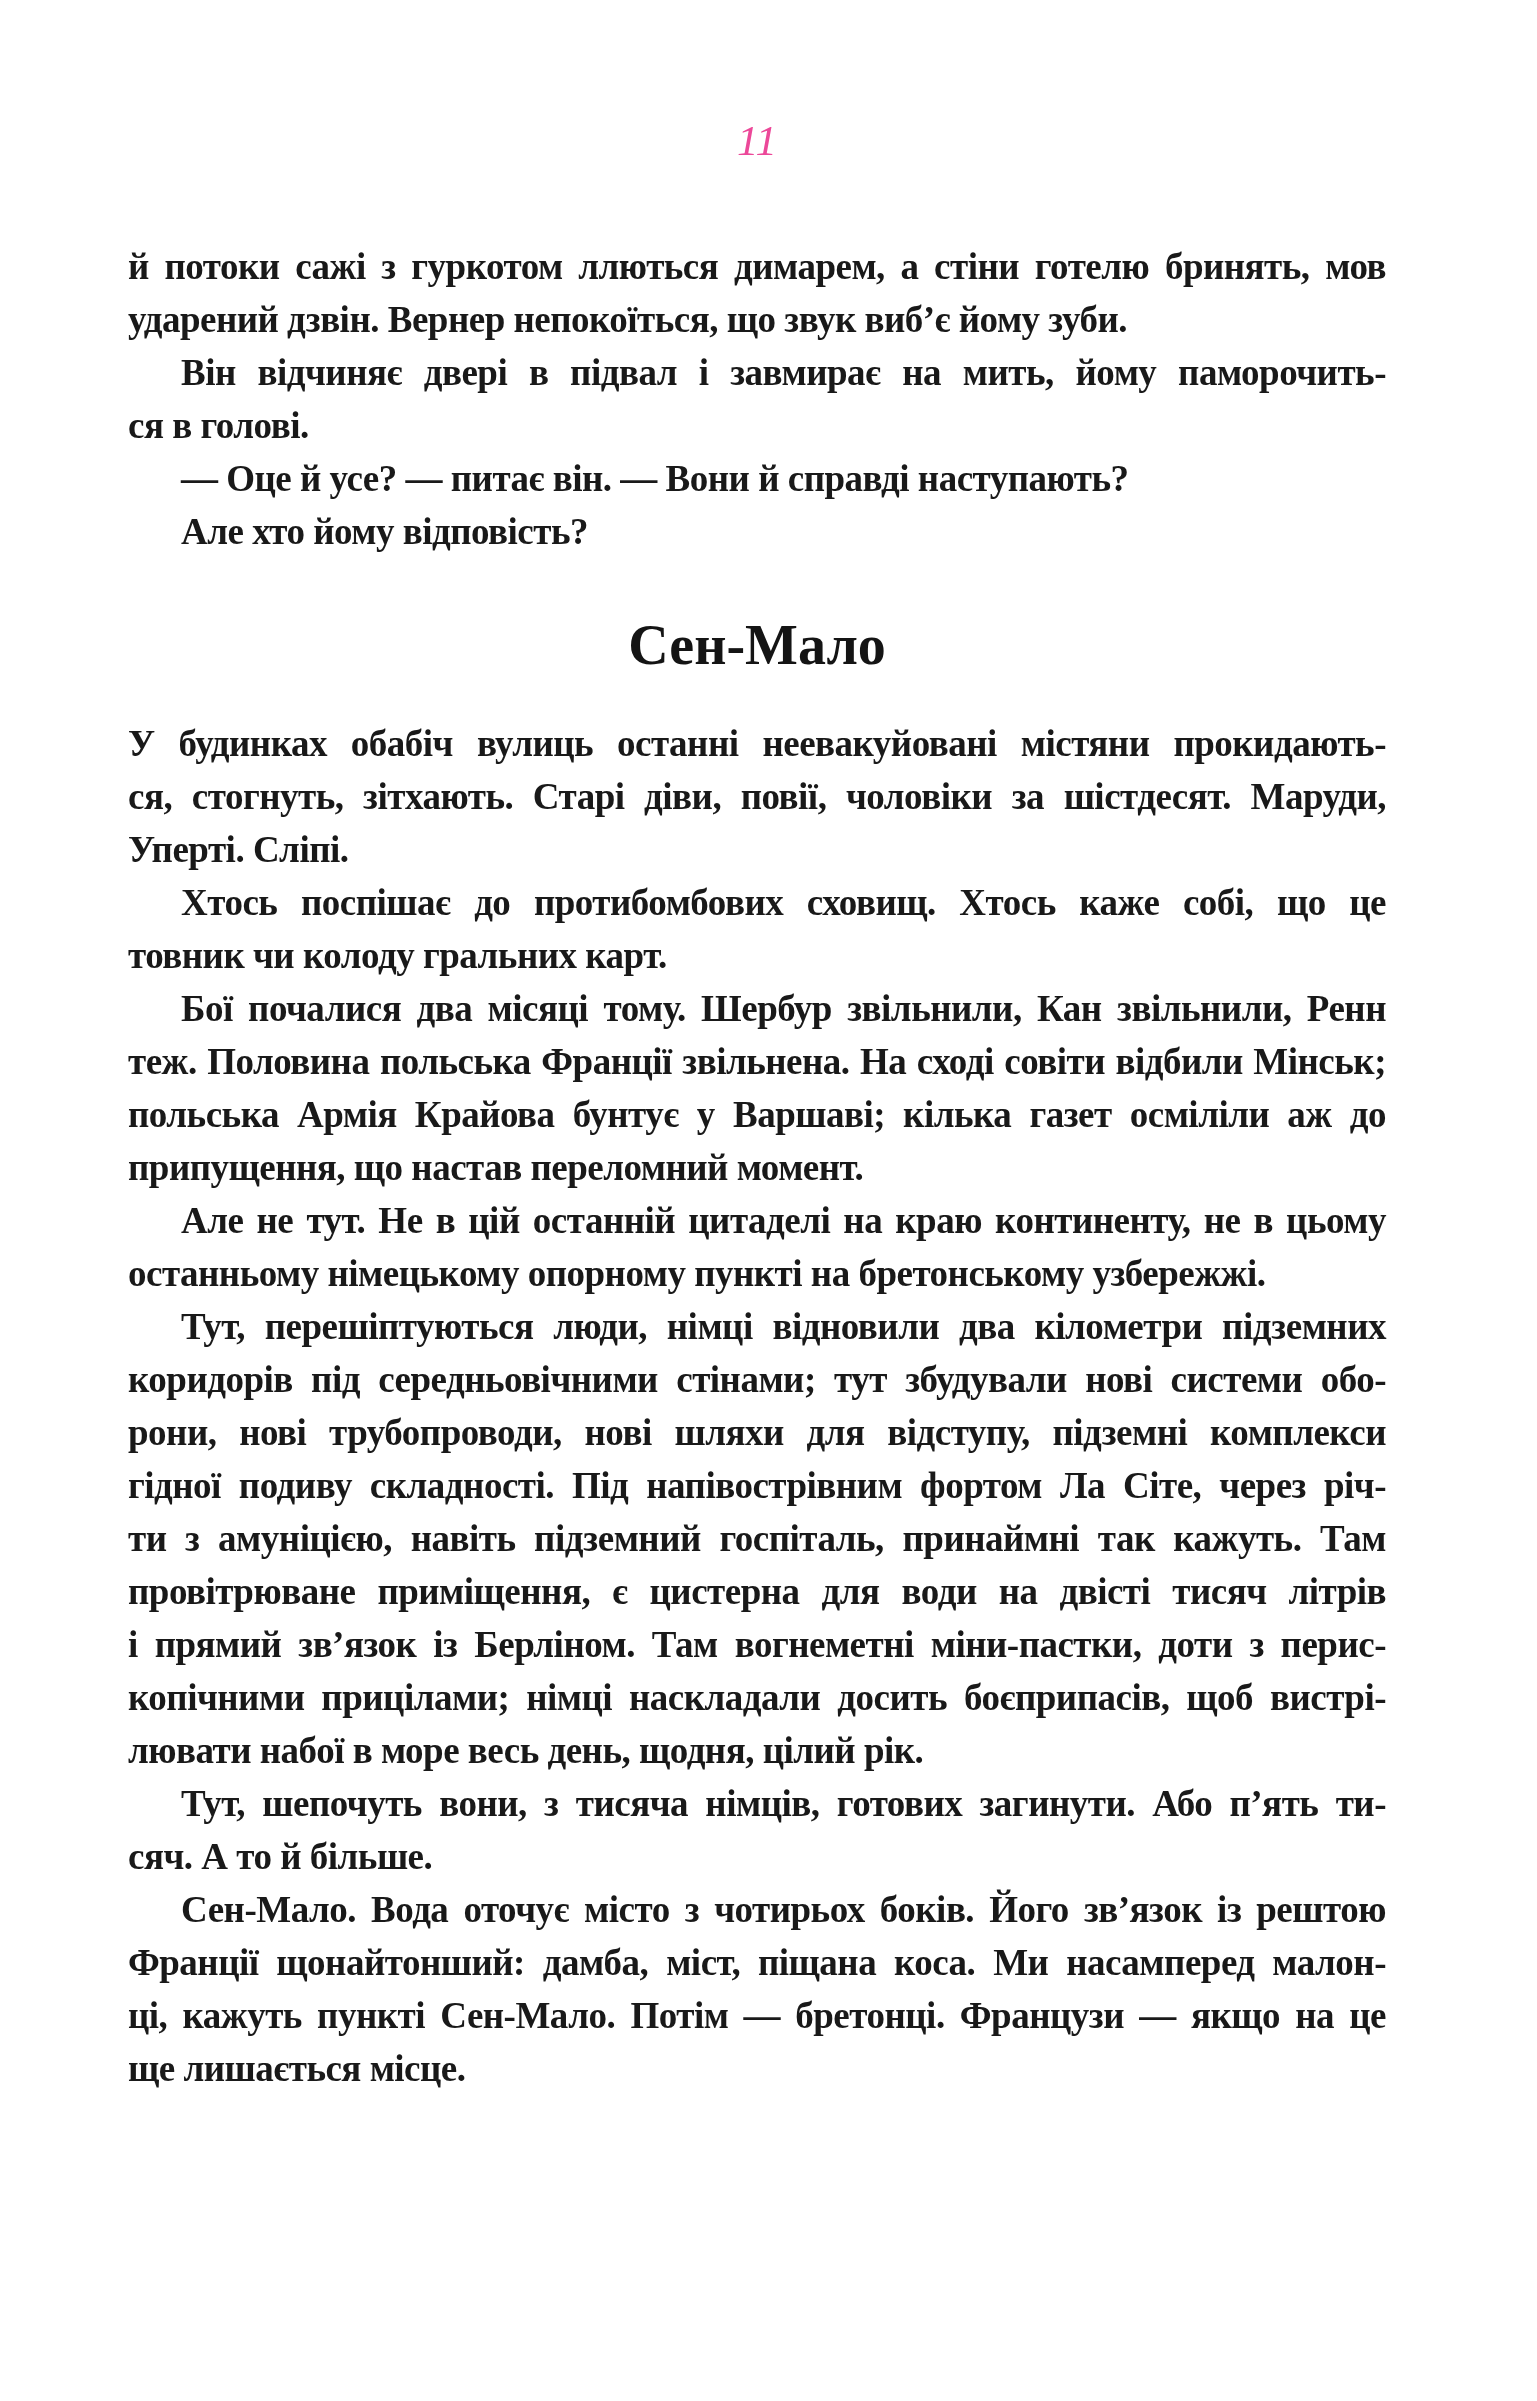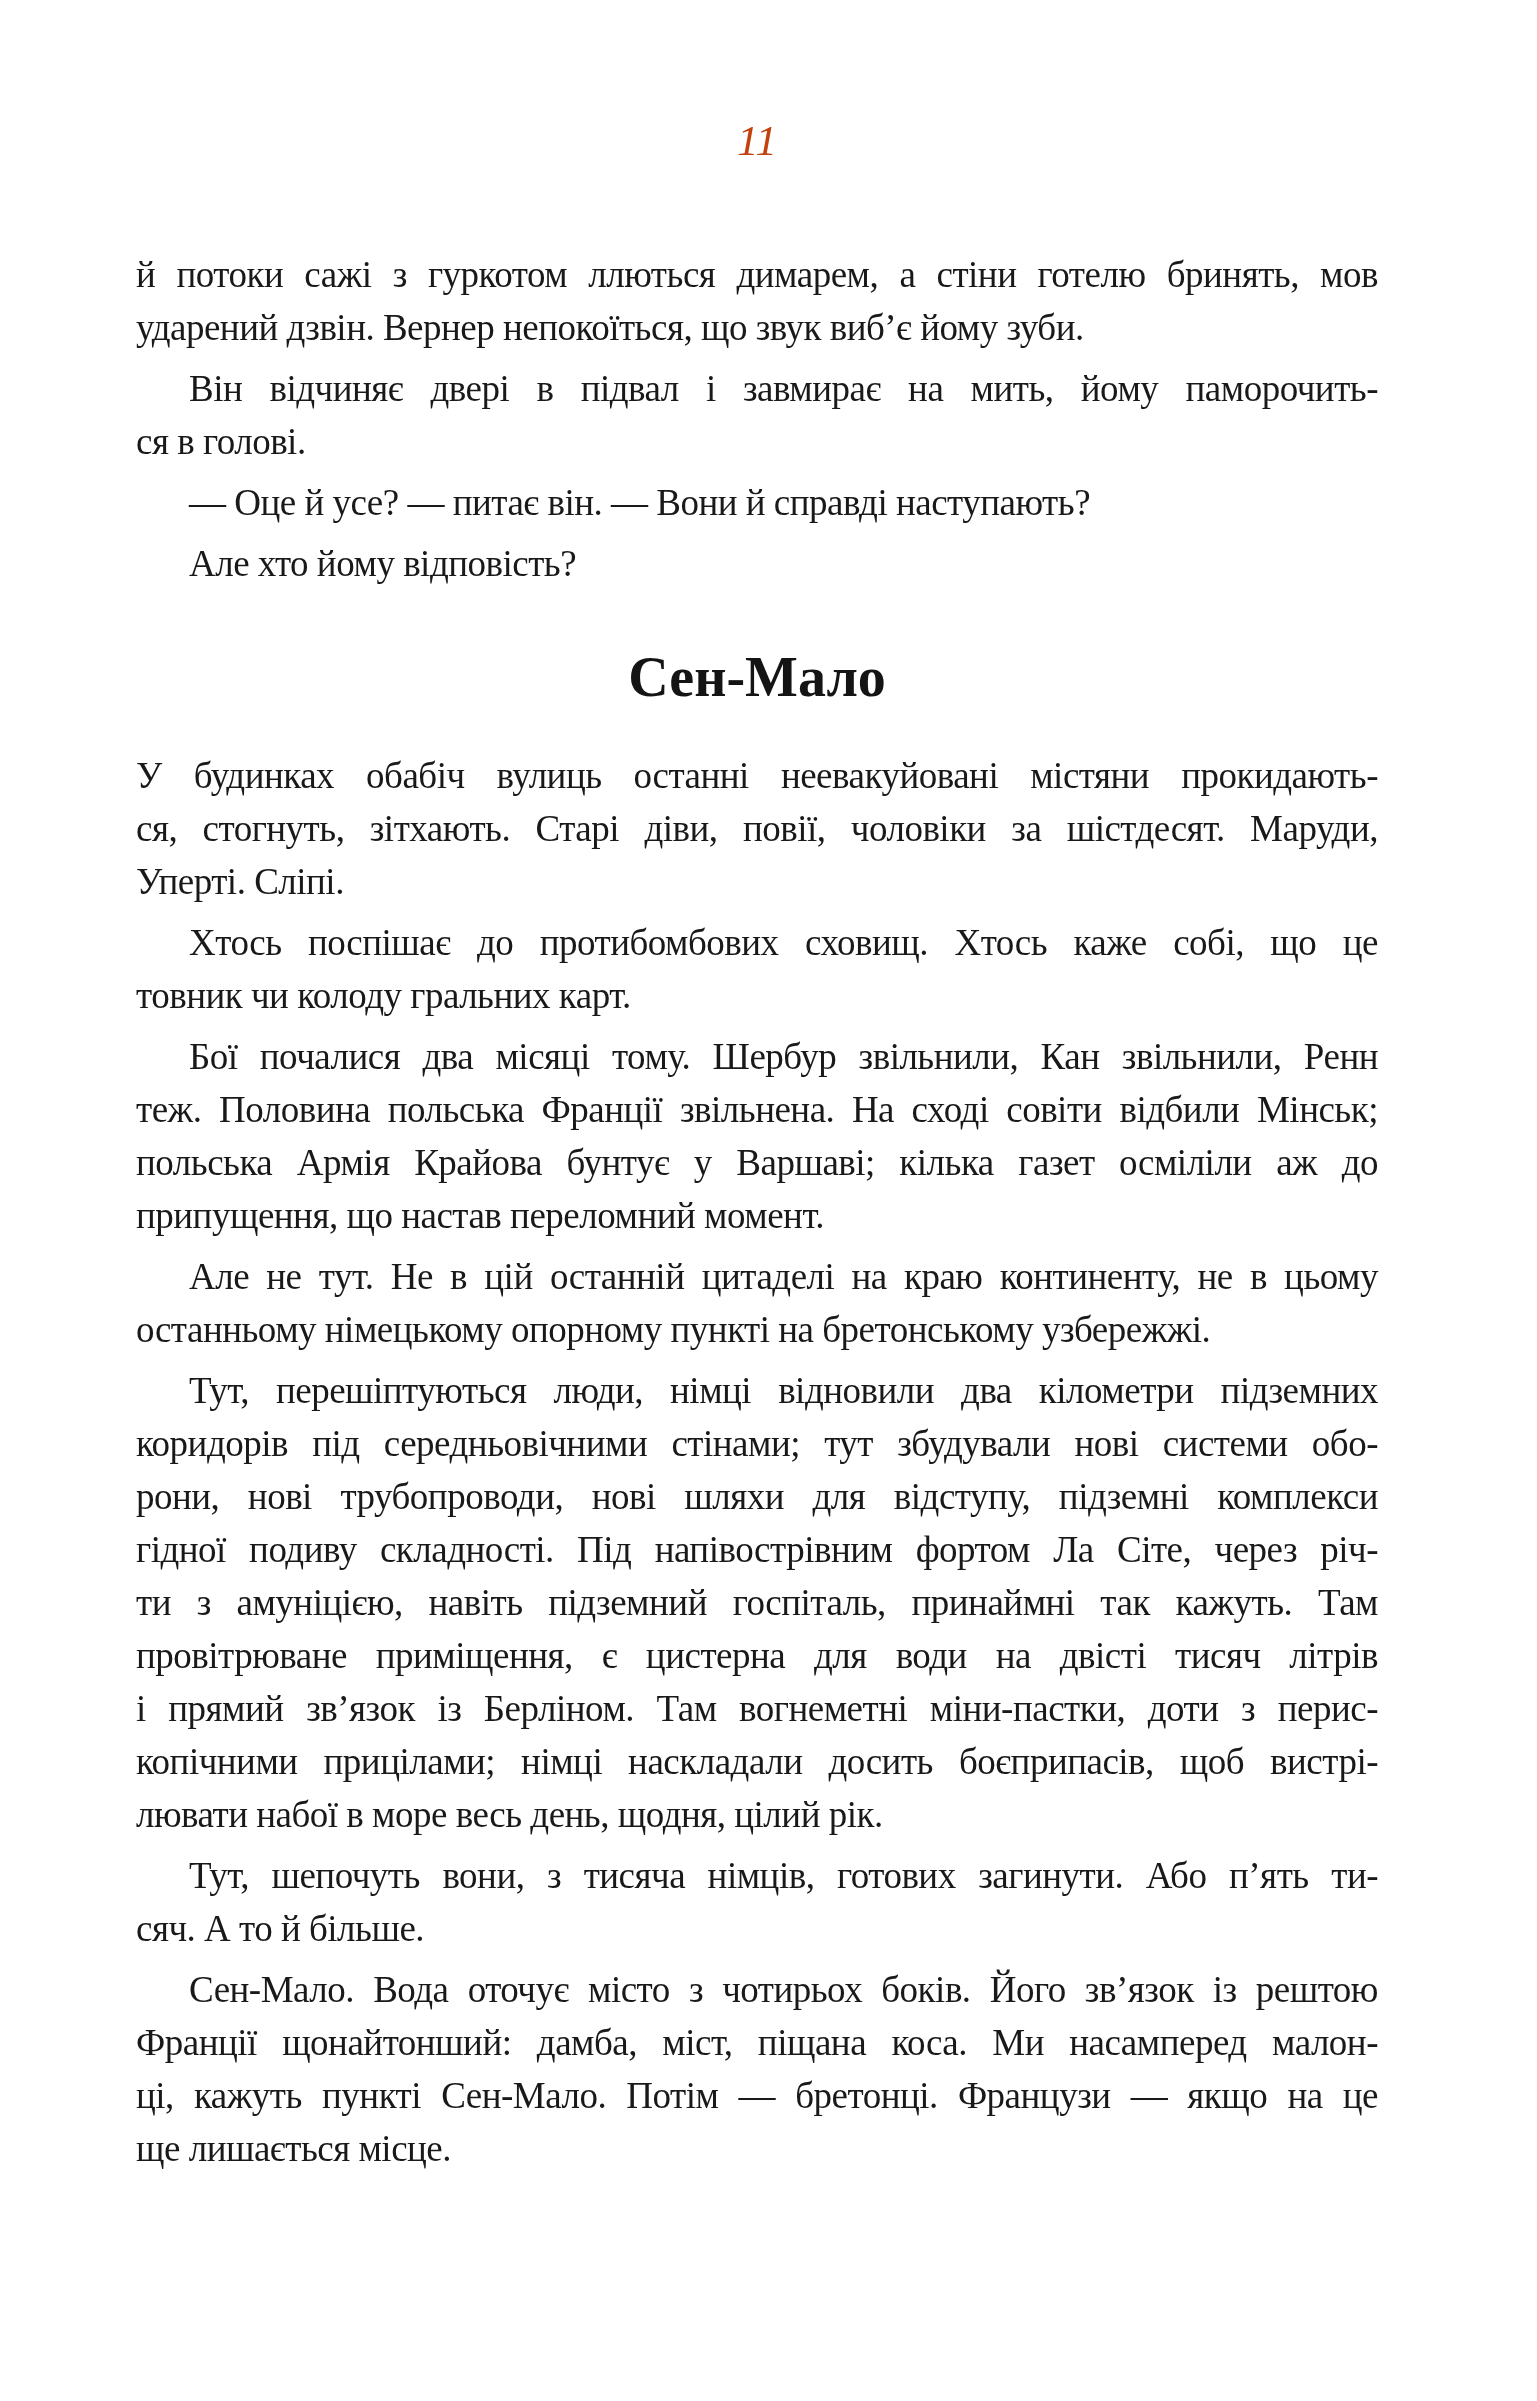--- a/index.html
+++ b/index.html
@@ -23,35 +23,36 @@
   }
   .page-number {
     position: absolute;
     top: 117px;
     left: 128px;
     width: 1258px;
     text-align: center;
     font-style: italic;
     font-size: 43px;
     line-height: 48px;
-    color: #c2410c;
+    color: #ec4899;
   }
   .text-block {
     position: absolute;
     left: 128px;
     top: 240px;
     width: 1258px;
     font-size: 37px;
     line-height: 53px;
     letter-spacing: -0.5px;
     color: #191919;
   }
   .para {
-    margin: 8px;
+    margin: 0;
     padding: 0;
+    font-weight: bold;
   }
   .line {
     height: 53px;
     text-align: justify;
     text-align-last: justify;
     white-space: normal;
   }
   .line.last {
     text-align: center;
     text-align-last: left;

